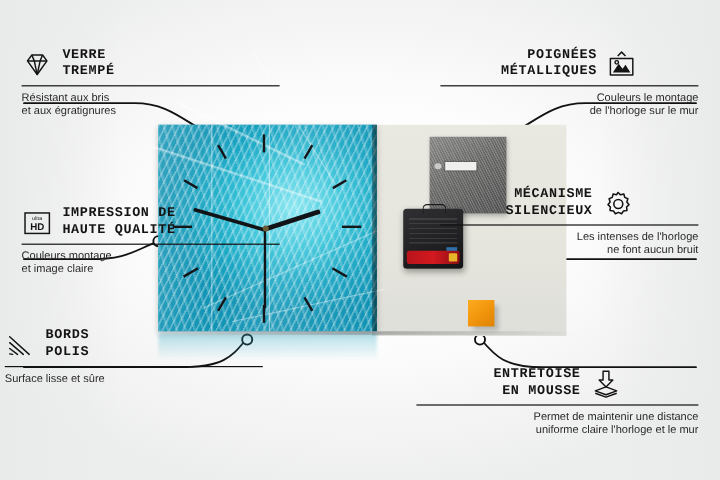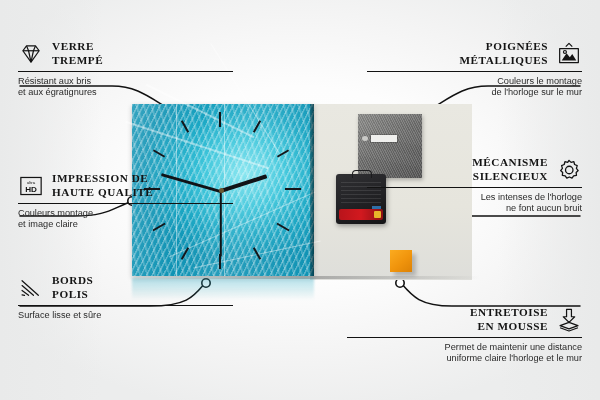--- a/index.html
+++ b/index.html
@@ -84,25 +84,25 @@
     position:absolute;left:0;top:174px;width:182px;height:22px;
     background:linear-gradient(180deg,rgba(40,170,195,.34),rgba(40,170,195,0));
     filter:blur(1.2px);
   }
 
   
   .callout{position:absolute;width:215px;}
   .callout.left{text-align:left;}
   .callout.right{text-align:right;}
   .chead{display:flex;align-items:center;gap:8px;}
-  .callout.right .chead{justify-content:flex-end;}
+  .callout.right .chead{justify-content:center;}
   .ctitle{
     font-size:11.2px;font-weight:bold;color:#141414;
     letter-spacing:.55px;line-height:13.5px;text-transform:uppercase;
-    font-family:Liberation Serif, serif;
+    font-family:Liberation Mono, monospace;
   }
   .rule{height:1px;background:#121212;margin:4px 0 4px 0;}
   .cdesc{
     font-size:9.2px;color:#2a2a2a;line-height:11.4px;
     font-family:Liberation Sans, sans-serif;white-space:pre-line;
   }
   .ico{width:26px;height:26px;flex:0 0 26px;display:block;}
 </style>
 </head>
 <body>
@@ -201,21 +201,21 @@
         <text x="16" y="13" font-family="Liberation Sans, sans-serif" font-size="5.4" text-anchor="middle" fill="#141414">ultra</text>
         <text x="16" y="23" font-family="Liberation Sans, sans-serif" font-size="10" font-weight="bold" text-anchor="middle" fill="#141414">HD</text>
       </svg>
       <div class="ctitle"><span>IMPRESSION DE</span><br><span>HAUTE QUALITÉ</span></div>
     </div>
     <div class="rule"></div>
     <div class="cdesc">Couleurs montage
 et image claire</div>
   </div>
 
-  <div class="callout left" style="left:18px;top:274px;">
+  <div class="callout left" style="left:4px;top:274px;">
     <div class="chead">
       <svg class="ico" viewBox="0 0 32 32">
         <g stroke="#141414" stroke-width="1.5" stroke-linecap="round">
           <line x1="5" y1="7" x2="25" y2="25"></line>
             <line x1="5" y1="13" x2="19" y2="25"></line>
           <line x1="5" y1="19" x2="13" y2="25"></line>
             <line x1="5" y1="24.5" x2="8" y2="25"></line>
         </g>
       </svg>
       <div class="ctitle"><span>BORDS</span><br><span>POLIS</span></div>

